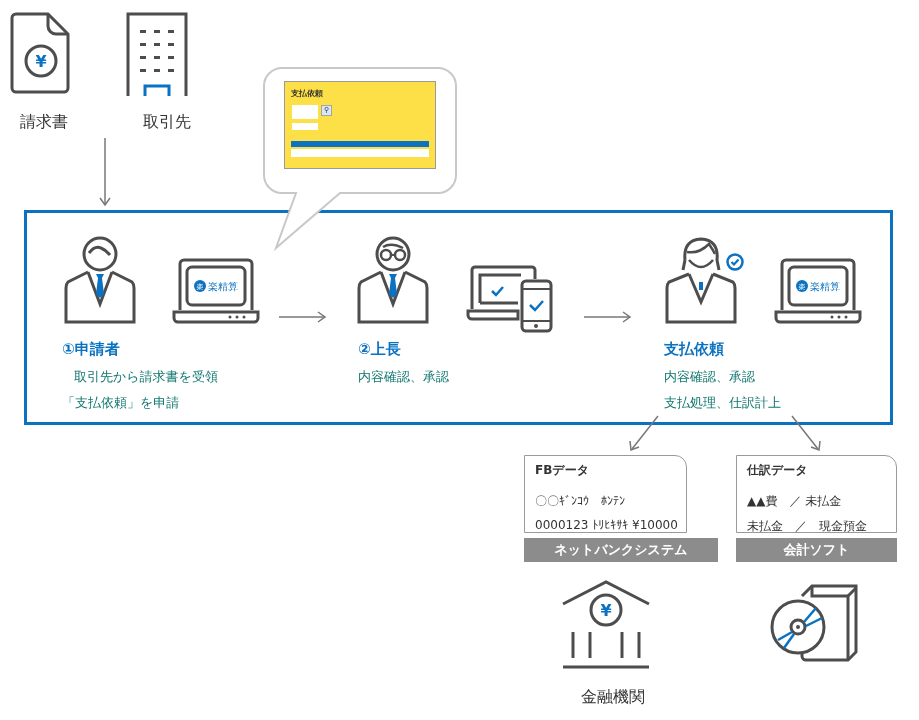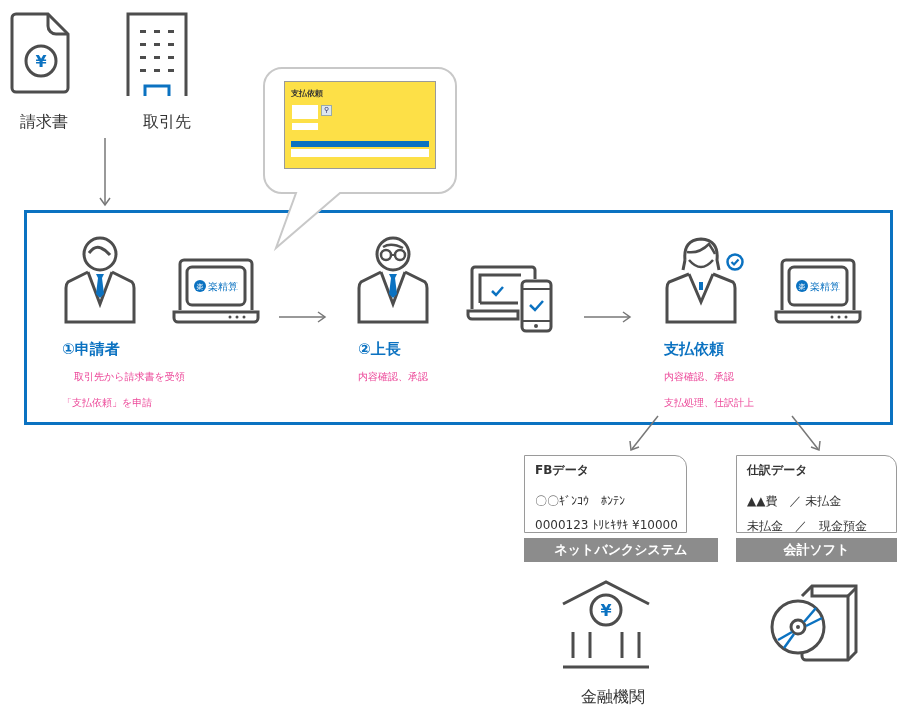--- a/index.html
+++ b/index.html
@@ -1,21 +1,21 @@
 <!DOCTYPE html>
 <html><head>
 <meta charset="utf-8">
 <style>
   html, body { margin:0; padding:0; background:#ffffff; }
   body { width:919px; height:720px; position:relative; overflow:hidden;
          font-family:"DejaVu Sans", "Liberation Sans", sans-serif; color:#333; }
   .abs { position:absolute; }
   .lbl { font-size:16px; color:#333; white-space:nowrap; }
   .step-title { font-size:15px; font-weight:bold; color:#0b72c1; white-space:nowrap; }
-  .step-text { font-size:10px; color:#ec4899; white-space:nowrap; line-height:26px;text-align:center; }
+  .step-text { font-size:13px; color:#0f766e; white-space:nowrap; line-height:26px;text-align:center; }
   .main-box { position:absolute; left:24px; top:210px; width:869px; height:215px;
               border:3px solid #0b72c1; box-sizing:border-box; }
   .data-card { position:absolute; background:#fff; border:1px solid #9a9a9a;
                border-top-right-radius:12px; box-sizing:border-box; padding:6px 10px; }
   .data-card .t { font-size:12px; font-weight:bold; color:#333; margin-bottom:14px; }
   .data-card .r { font-size:12px; color:#333; margin-top:8px; white-space:pre; }
   .sys-label { position:absolute; background:#8c8c8c; color:#fff; font-size:13px;
                font-weight:bold; text-align:center; height:24px; line-height:24px; }
   svg { overflow:visible; }
 </style>

